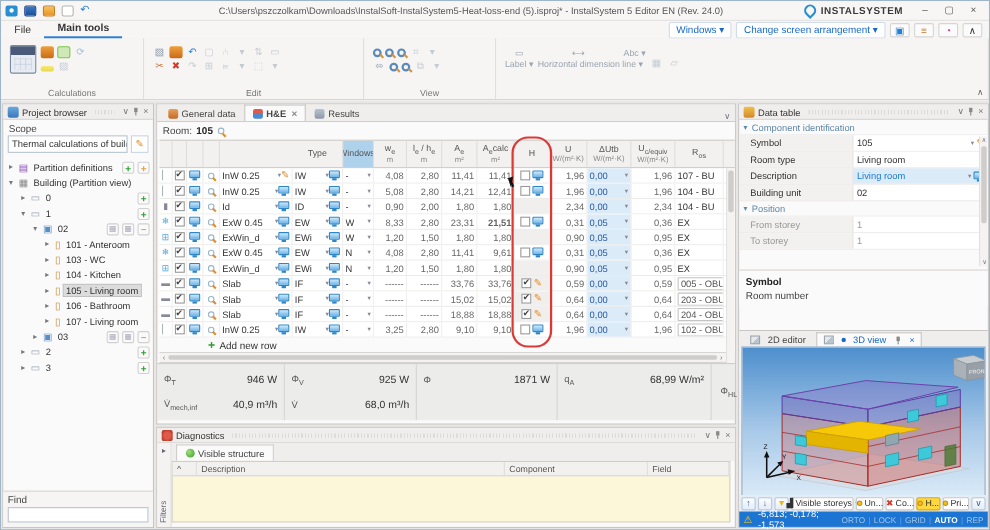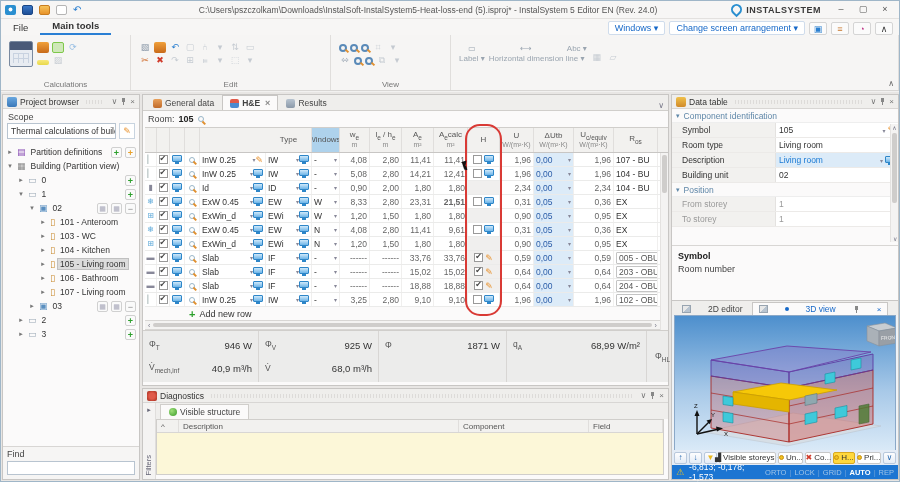--- a/index.html
+++ b/index.html
@@ -185,21 +185,21 @@
   .dtrow.dim .dtlbl,.dtrow.dim .dtval{color:#999}
   .dtinfo{position:absolute;left:0;right:0;top:150px;border-top:1px solid #d8d6d4;background:#fbfafa;padding:5px 6px}
   .dtinfotitle{font-weight:bold;color:#222;padding-bottom:3px}
   .dtinfotext{color:#444}
   .rvscroll{position:absolute;right:0;top:29px;width:8px;height:118px;background:#f4f3f2;border-left:1px solid #e4e2e0;font-size:6px;color:#778;text-align:center}
   .rvthumb{position:absolute;left:1px;right:1px;top:9px;height:70px;background:#cfcdcb;border-radius:2px}
 
   
   .viewer{position:absolute;left:0;right:0;top:205px;bottom:0;border-top:1px solid #c8c6c4;background:#eef2f6}
   .vtabs{height:14px;display:flex;align-items:flex-end;background:#efeeec;padding-left:3px;gap:2px}
-  .vtab{display:flex;align-items:center;gap:17px;padding:1px 6px;font-size:8.5px;color:#444;border:1px solid transparent;border-bottom:none}
+  .vtab{display:flex;align-items:center;gap:7px;padding:1px 6px;font-size:8.5px;color:#444;border:1px solid transparent;border-bottom:none}
   .vtab.active{background:#fbfafa;border-color:#c8c6c4;color:#1668c8}
   .vtabico{width:9px;height:8px;background:linear-gradient(135deg,#e8e8e8 50%,#b8c4d0 50%);border:1px solid #98a4b0;flex:none}
   .vdot{width:4px;height:4px;border-radius:50%;background:#1668c8}
   .vclose{color:#1668c8;font-size:8px}
   .canvas3d{position:absolute;left:2px;right:2px;top:14px;height:139px;background:linear-gradient(#4d8fcd,#a8c9e8 55%,#dcebf8);border:1px solid #8aa8c8;overflow:hidden}
   .vtoolbar{position:absolute;left:0;right:0;bottom:14px;height:15px;background:#e4ecf6;display:flex;align-items:center;gap:2px;padding:0 2px}
   .vtb{height:12px;min-width:13px;border:1px solid #b8c8dc;background:linear-gradient(#fdfdfe,#e4ecf6);border-radius:2px;display:flex;align-items:center;justify-content:center;font-size:8px;color:#2a6ab0;padding:0 2px;gap:2px;white-space:nowrap}
   .vtb.sel{border:1px solid #c8c8c8;background:#fff;color:#333}
   .vtb.hlyellow{background:#ffd83d;border-color:#d8a820;color:#333}
   .bulbdot{width:5px;height:5px;border-radius:50%;background:#f0c020;border:1px solid #c89010;flex:none}

